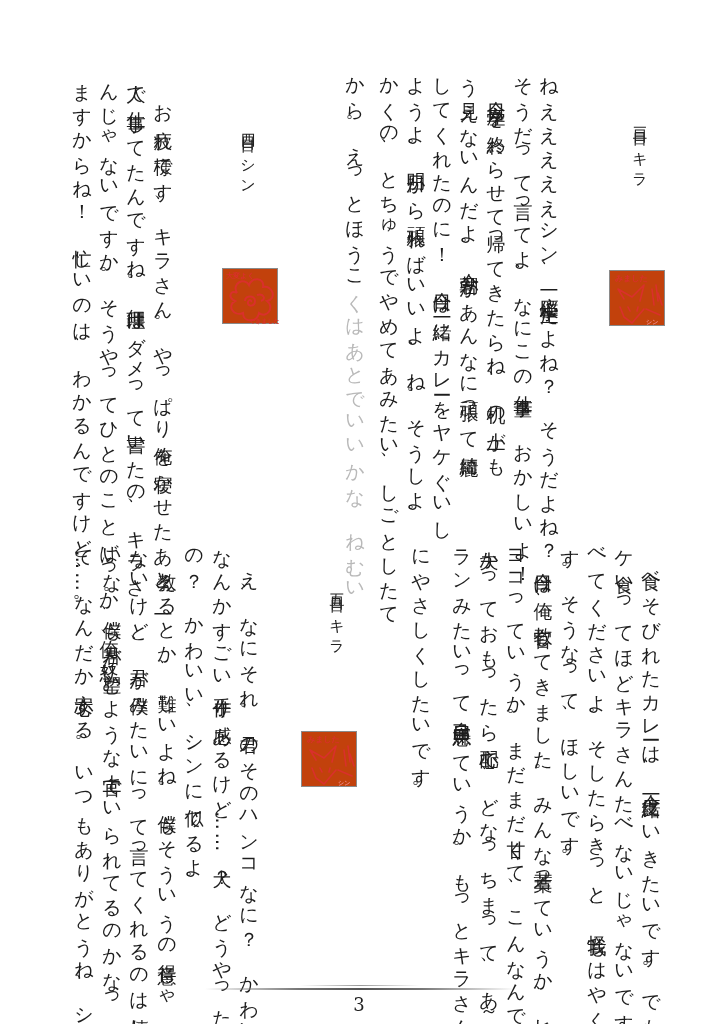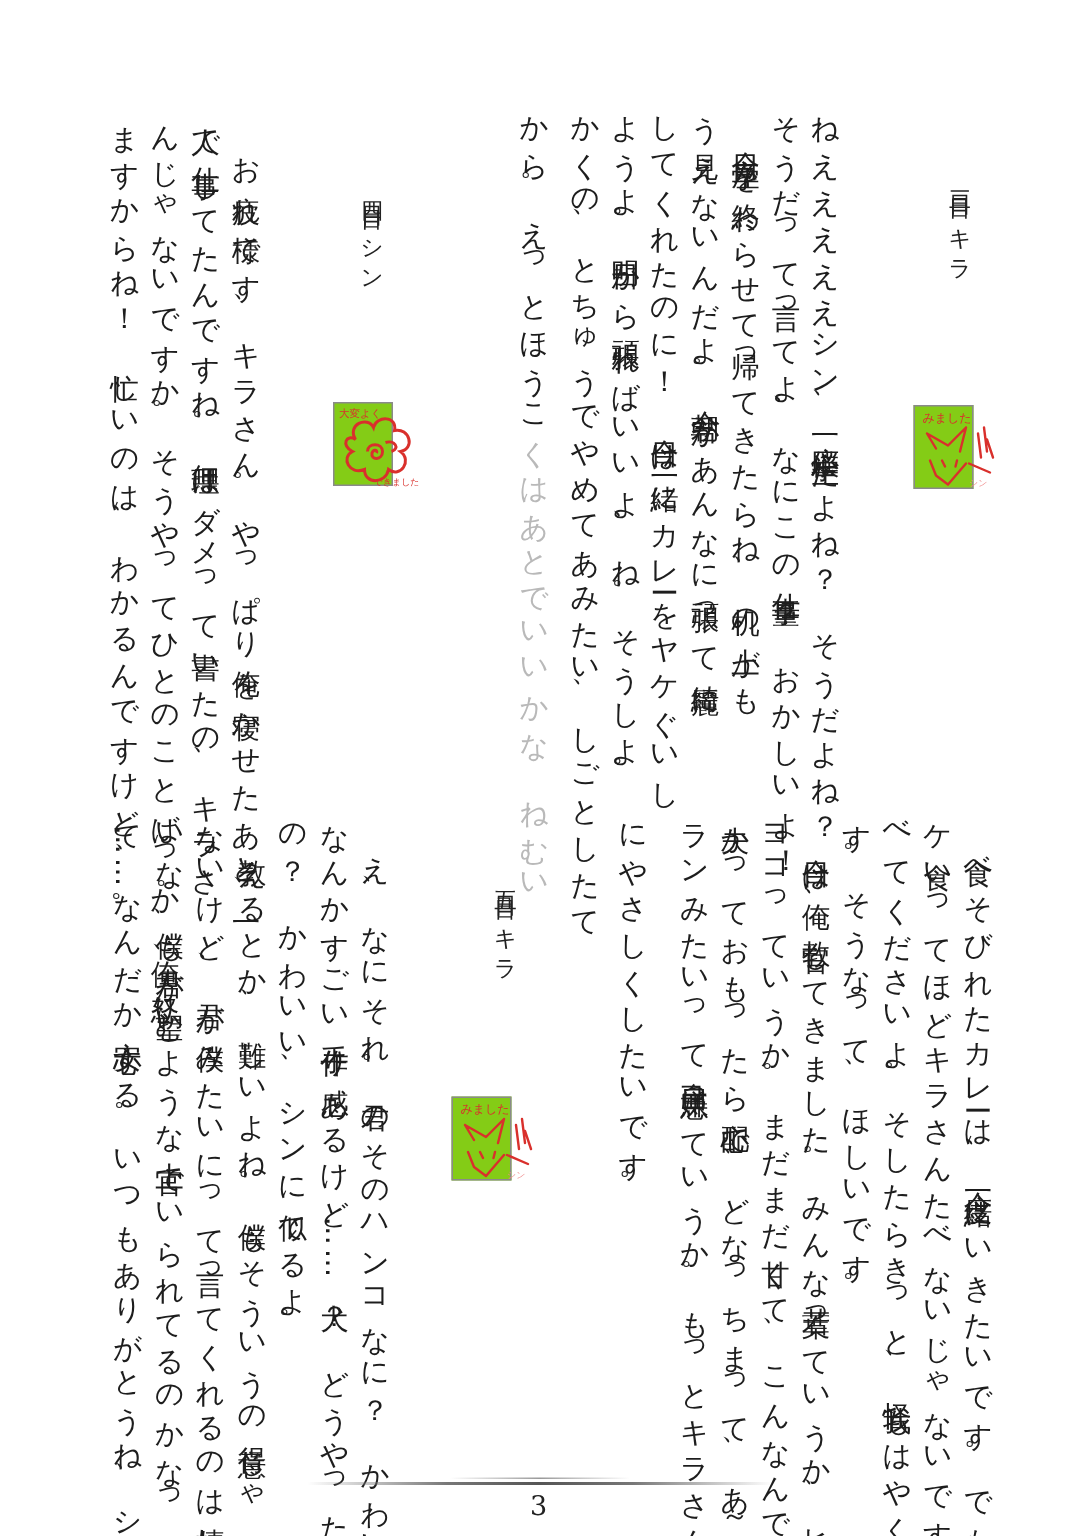--- a/index.html
+++ b/index.html
@@ -3,22 +3,22 @@
 <meta charset="utf-8">
 <style>
   html, body { margin: 0; padding: 0; background: #ffffff; }
   body { width: 718px; height: 1024px; position: relative; overflow: hidden;
          font-family: "DejaVu Sans", sans-serif; color: #1a1a1a; }
   .col { position: absolute; writing-mode: vertical-rl; font-size: 19px; line-height: 24px;
          letter-spacing: 2.6px; white-space: nowrap; color: #1d1d1d; }
   .faint { color: #b9b9b9; }
   .heading { position: absolute; writing-mode: vertical-rl; font-size: 15px;
              letter-spacing: 3px; color: #222; white-space: nowrap; }
-  .stamp { position: absolute; width: 40px; height: 56px; border: 1.5px solid #8a8a8a;
-           background: #84cc16; box-sizing: border-box; }
+  .stamp { position: absolute; width: 56px; height: 56px; border: 1.5px solid #8a8a8a;
+           background: #c2410c; box-sizing: border-box; font-weight: bold; }
   .stamp svg { position: absolute; left: 0; top: 0; }
   .rule { position: absolute; left: 205px; width: 310px; top: 988px; height: 2px;
           background: linear-gradient(to right, rgba(120,120,120,0), #777 30%, #555 50%, #777 70%, rgba(120,120,120,0)); }
   .rule2 { position: absolute; left: 300px; width: 120px; top: 985px; height: 1px;
            background: linear-gradient(to right, rgba(150,150,150,0), #999 50%, rgba(150,150,150,0)); }
   .page-num { position: absolute; left: 0; width: 718px; top: 994px; text-align: center;
               font-family: "DejaVu Serif", serif; font-size: 18px; color: #222; }
 </style>
 </head>
 <body>

